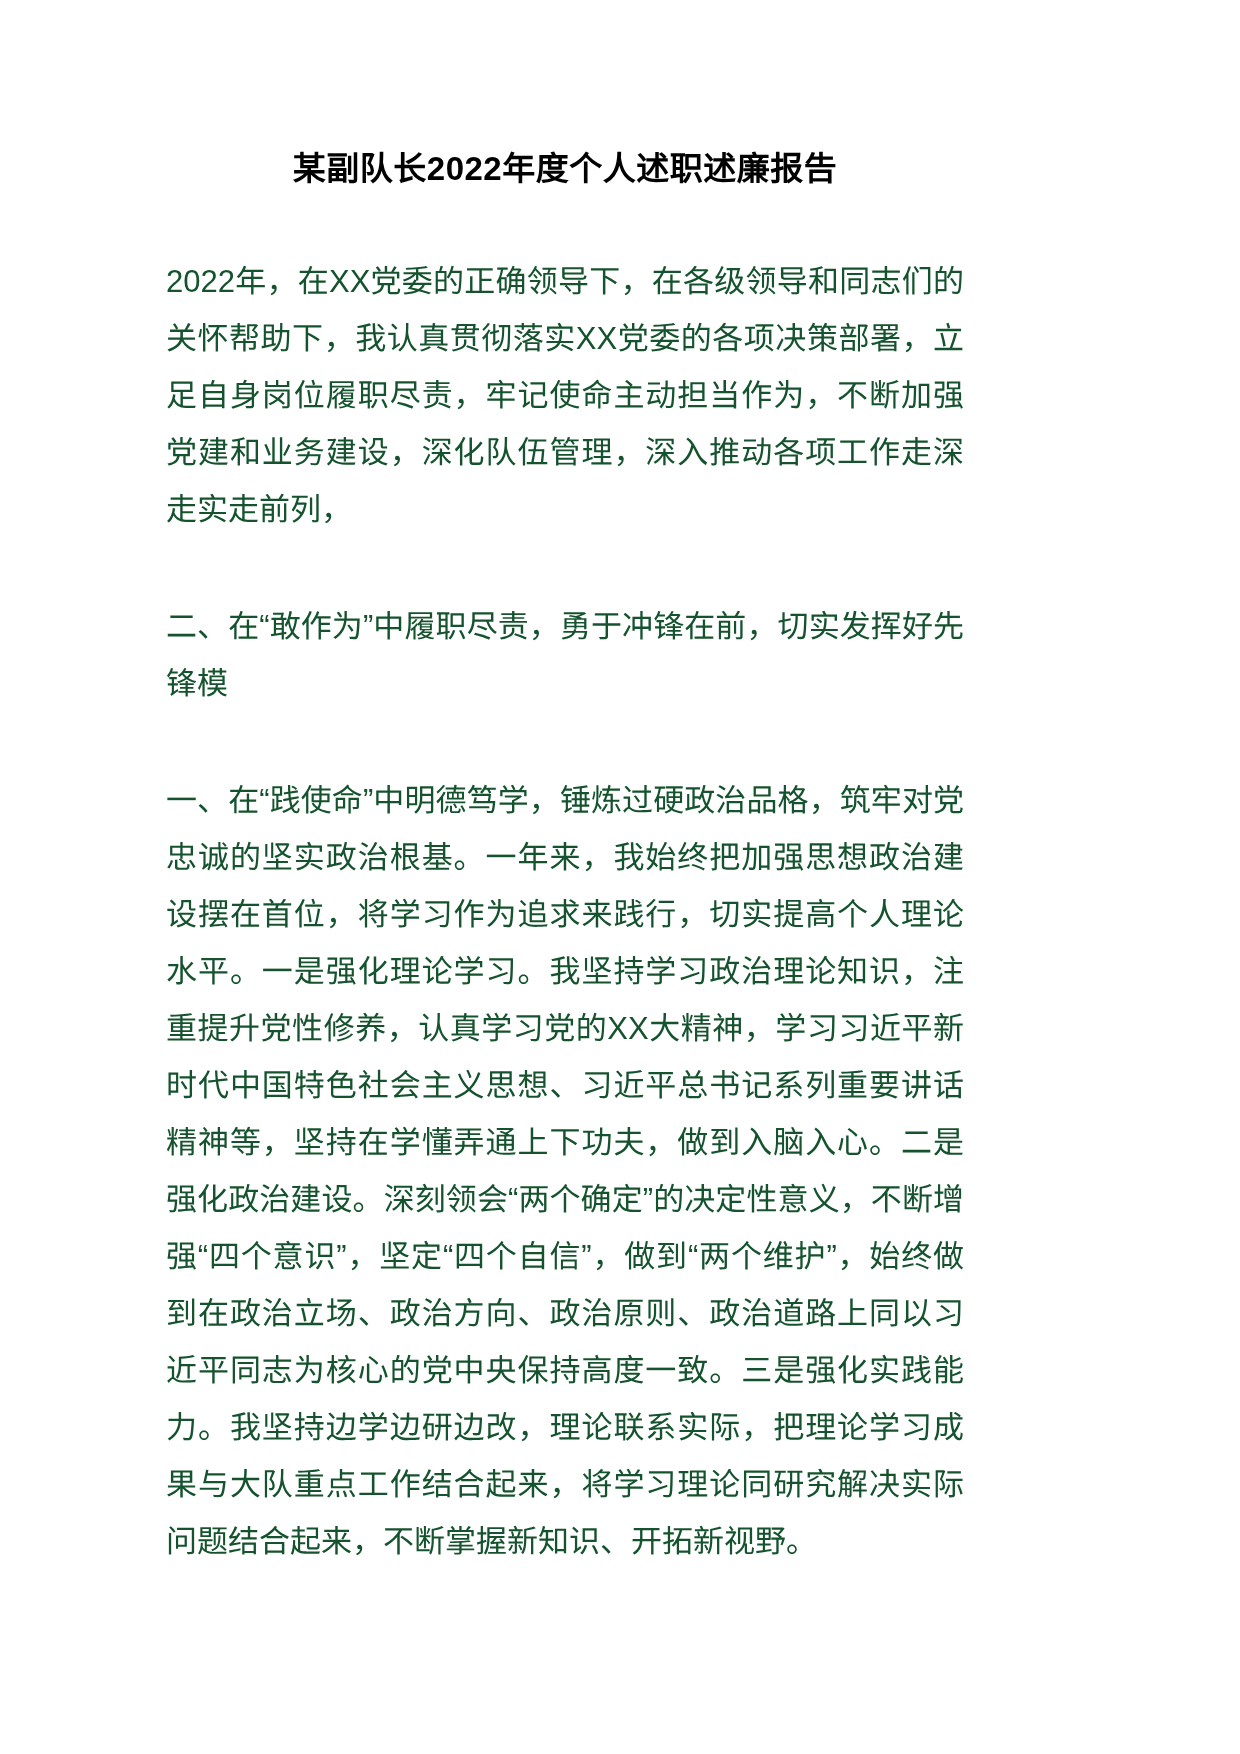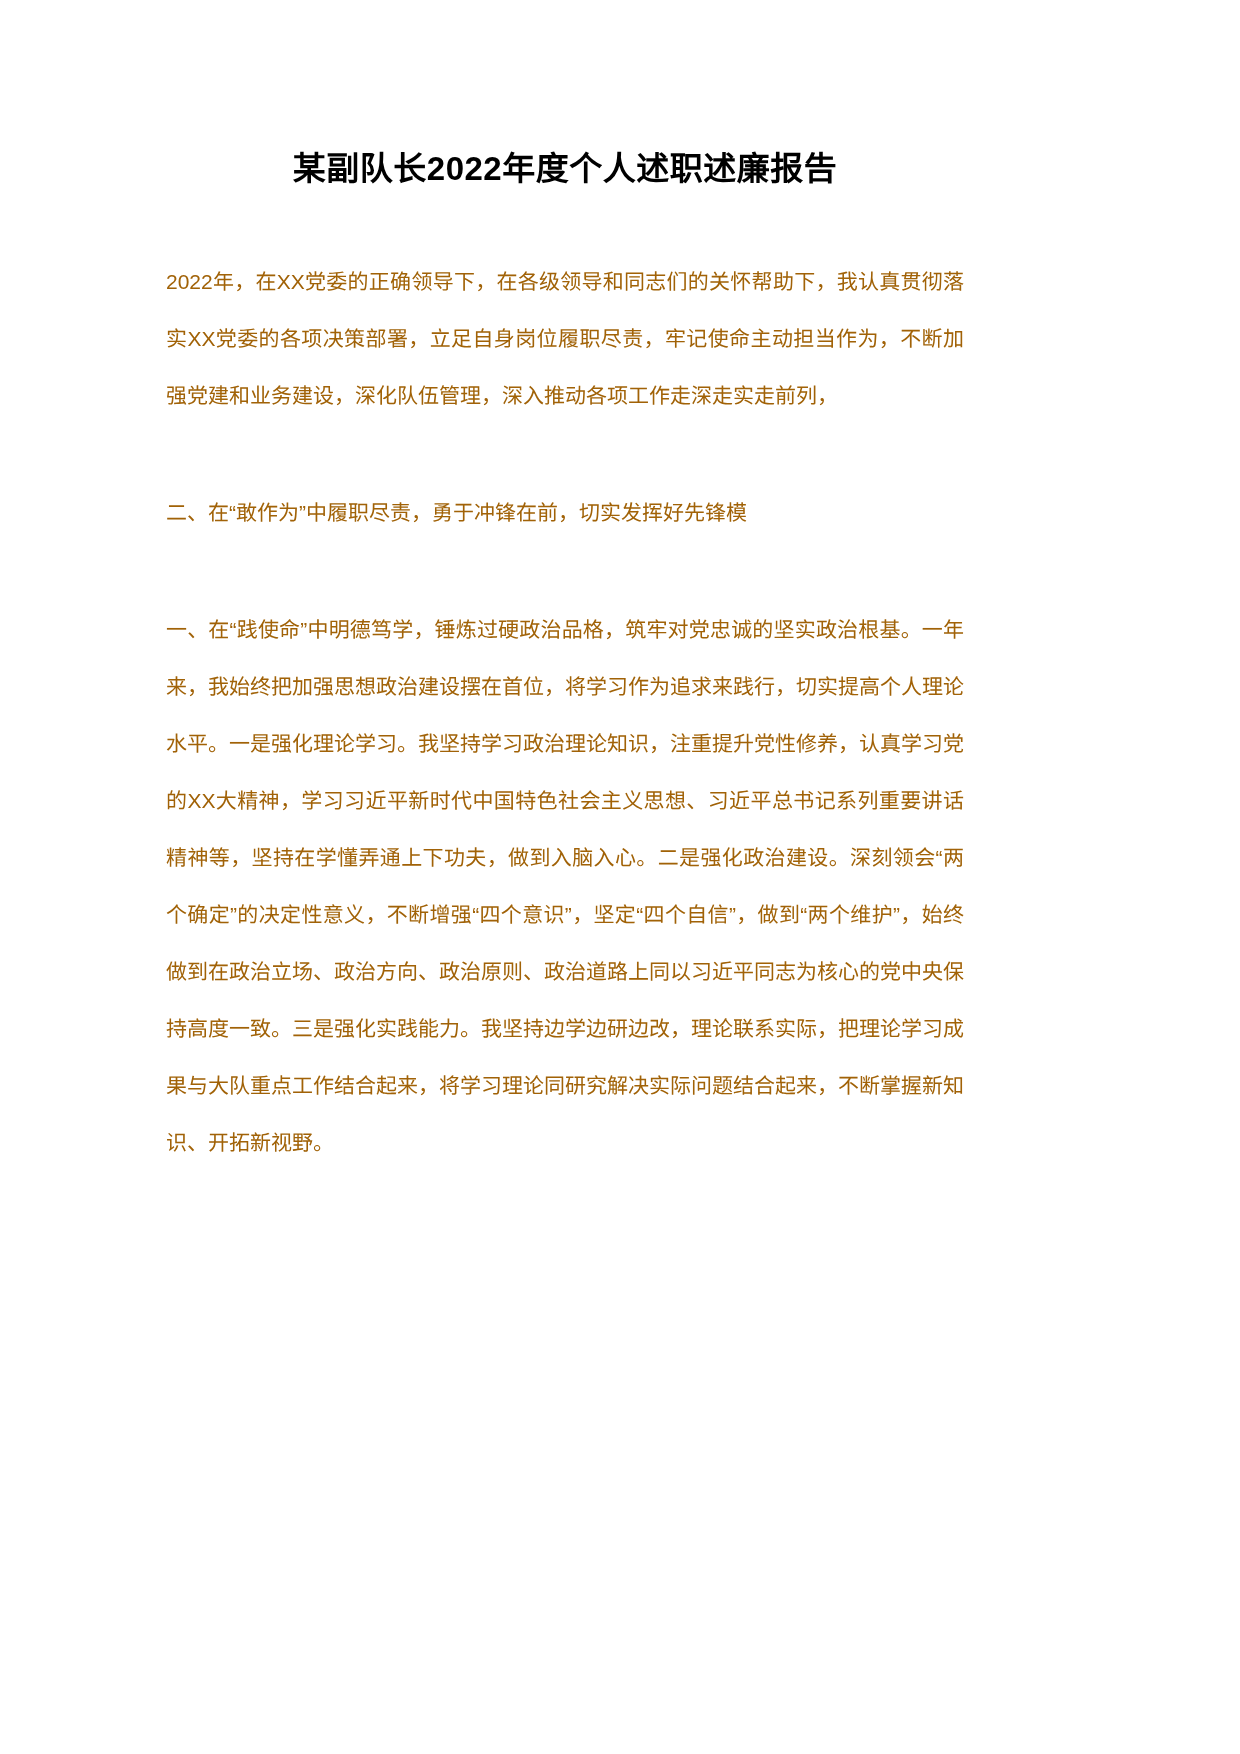--- a/index.html
+++ b/index.html
@@ -34,25 +34,25 @@
     font-weight: 700;
     line-height: 1.25;
     letter-spacing: 0.5px;
     text-align: center;
     color: #000000;
     padding-top: 148px;
     white-space: nowrap;
   }
   .para {
     margin: 0;
-    font-size: 21px;
+    font-size: 31px;
     line-height: 57px;
     text-align: justify;
     text-justify: inter-ideograph;
-    color: #a16207;
+    color: #14532d;
     letter-spacing: 0px;
     word-break: break-all;
   }
   .para.first-para {
     margin-top: 64px;
   }
   .para.section {
     margin-top: 60px;
   }
   .para.section-last {

